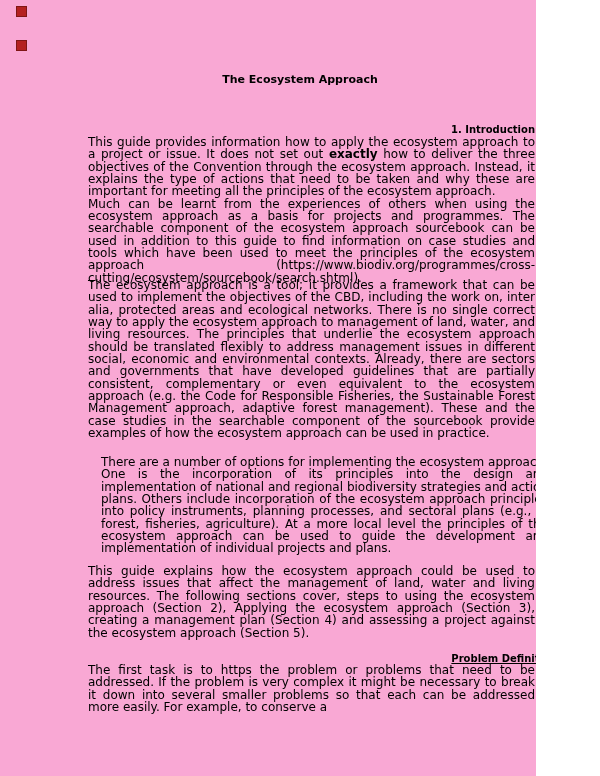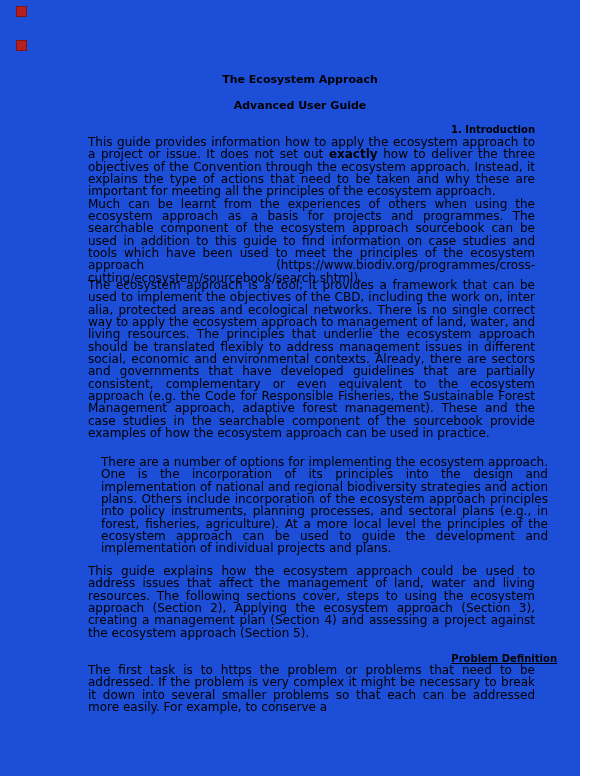--- a/index.html
+++ b/index.html
@@ -1,20 +1,20 @@
 <!DOCTYPE html>
 <html><head>
 <meta charset="utf-8">
 <style>
   html, body { margin: 0; padding: 0; background: #ffffff; }
   .page {
     position: relative;
-    width: 580px;
+    width: 536px;
     height: 776px;
-    background: #1d4ed8;
+    background: #f9a8d4;
     font-family: "DejaVu Sans", sans-serif;
     color: #000000;
     overflow: hidden;
   }
   .abs { position: absolute; text-align: right; }
   .marker {
     position: absolute;
     left: 16px;
     width: 11px;
     height: 11px;
@@ -66,21 +66,20 @@
 </head>
 <body>
 
 <div class="page">
 
   <span class="marker m1" style="background: rgb(180, 32, 32);"></span>
   <span class="marker m2" style="background: rgb(180, 32, 32);"></span>
 
   <h1 class="abs doc-title">The Ecosystem Approach</h1>
 
-  <h2 class="abs doc-subtitle">Advanced User Guide</h2>
 
   <h3 class="abs heading h1">1. Introduction</h3>
 
   <div class="abs col blockA">
     <p><span>This guide provides information how to apply the ecosystem approach to a project or issue. It does not set out </span><strong>exactly</strong><span> how to deliver the three objectives of the Convention through the ecosystem approach. Instead, it explains the type of actions that need to be taken and why these are important for meeting all the principles of the ecosystem approach.</span></p>
     <p><span>Much can be learnt from the experiences of others when using the ecosystem approach as a basis for projects and programmes. The searchable component of the ecosystem approach sourcebook can be used in addition to this guide to find information on case studies and tools which have been used to meet the principles of the ecosystem approach (</span><span class="url">https://www.biodiv.org/programmes/cross-cutting/ecosystem/sourcebook/search.shtml</span><span>).</span></p>
   </div>
 
   <p class="abs col blockB">The ecosystem approach is a tool; it provides a framework that can be used to implement the objectives of the CBD, including the work on, inter alia, protected areas and ecological networks. There is no single correct way to apply the ecosystem approach to management of land, water, and living resources. The principles that underlie the ecosystem approach should be translated flexibly to address management issues in different social, economic and environmental contexts. Already, there are sectors and governments that have developed guidelines that are partially consistent, complementary or even equivalent to the ecosystem approach (e.g. the Code for Responsible Fisheries, the Sustainable Forest Management approach, adaptive forest management). These and the case studies in the searchable component of the sourcebook provide examples of how the ecosystem approach can be used in practice.</p>
 

